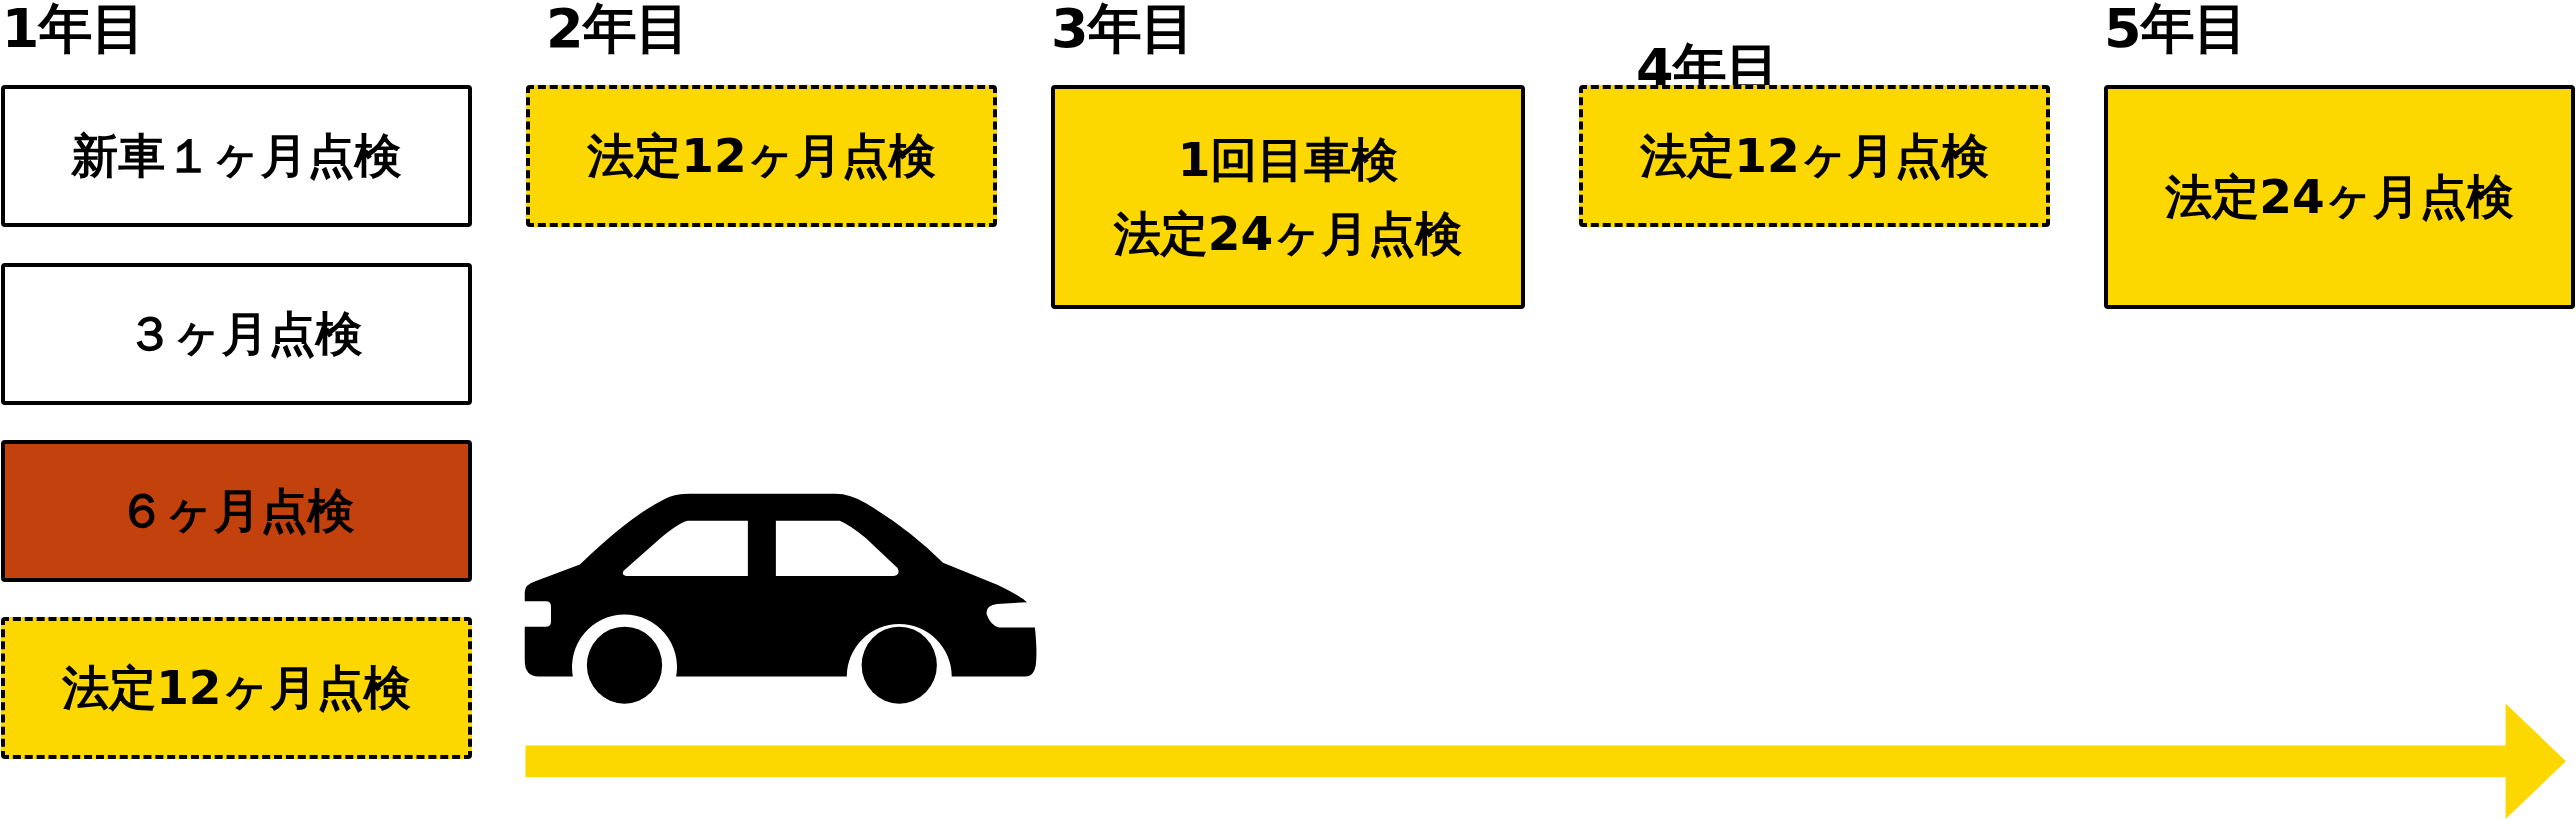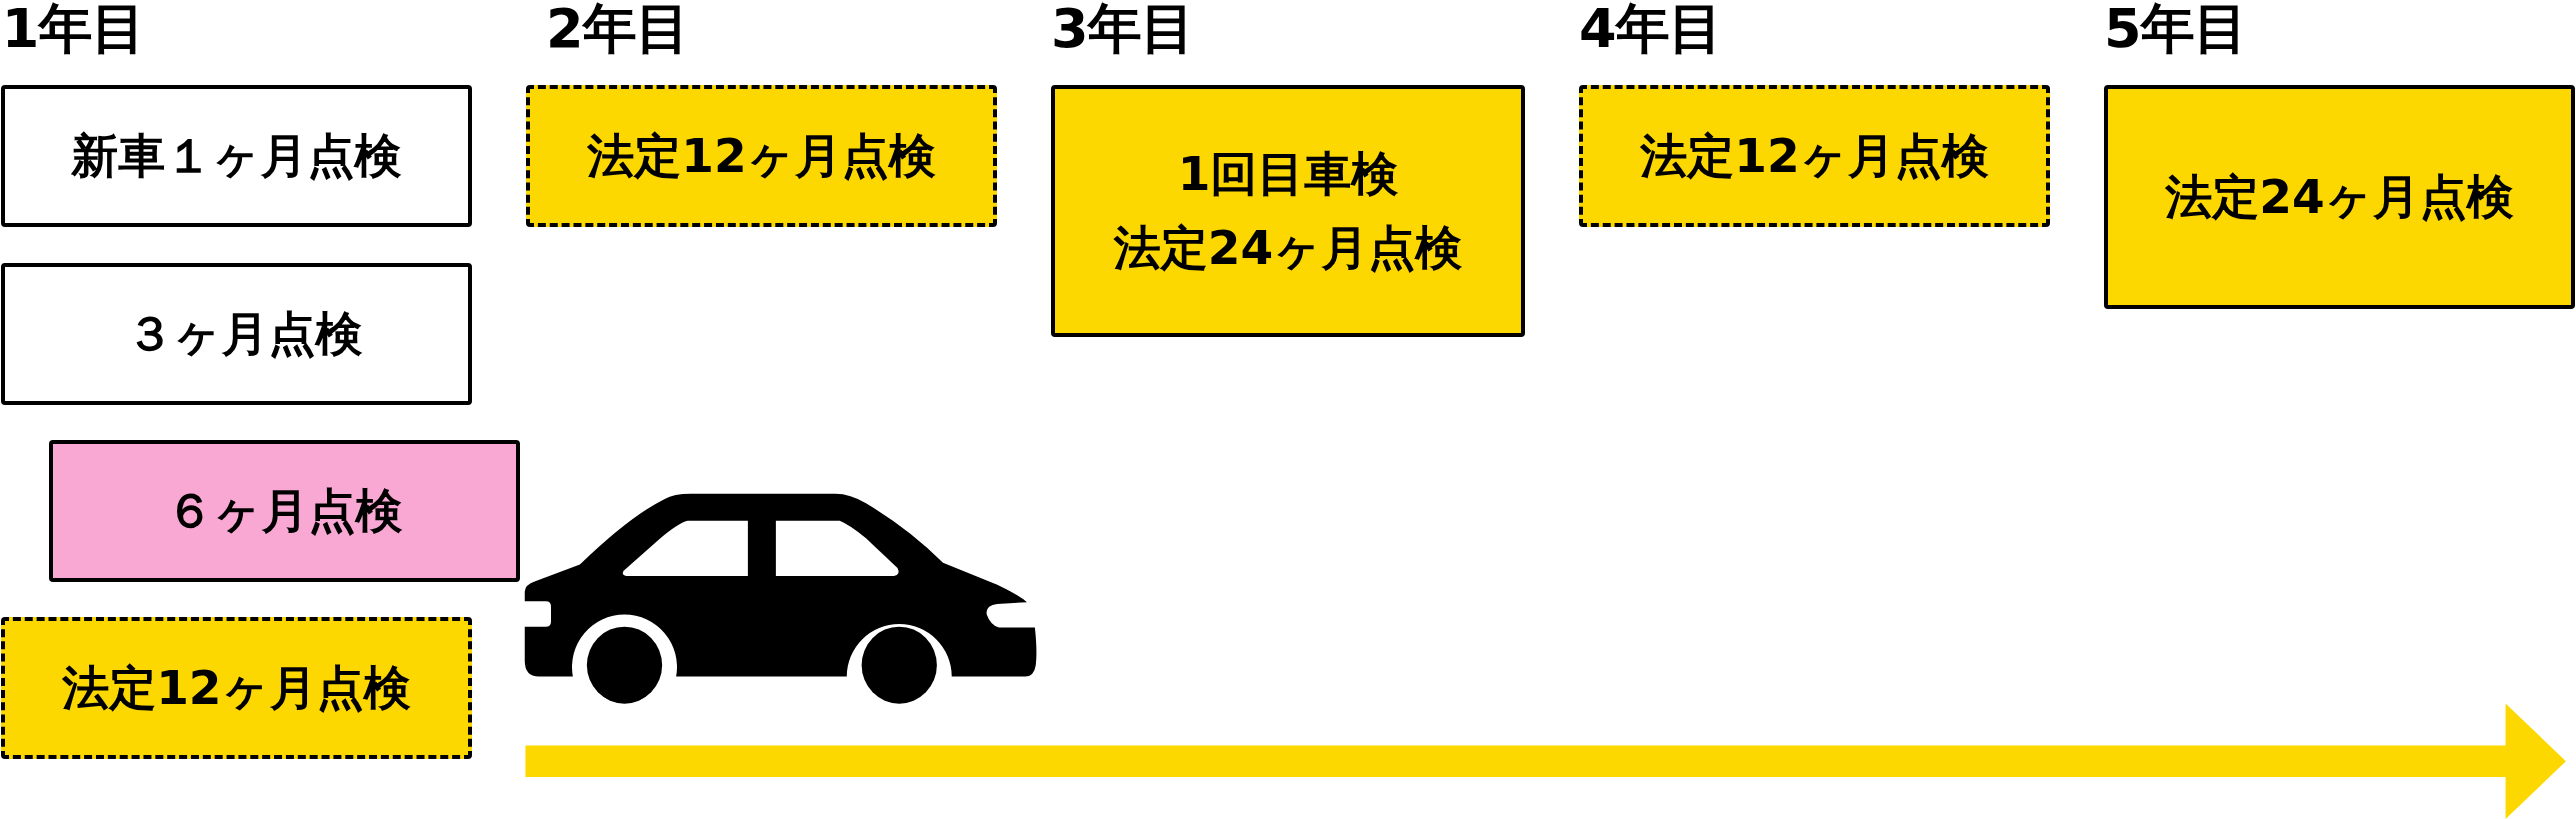--- a/index.html
+++ b/index.html
@@ -15,41 +15,41 @@
   .box span { display:block; }
   .timeline { position:absolute; left:0; top:0; }
   .car { position:absolute; left:523px; top:490px; }
 </style>
 </head>
 <body>
 
 <div class="year-label" style="left:1.8px;">1年目</div>
 <div class="year-label" style="left:546px;text-align:right;">2年目</div>
 <div class="year-label" style="left:1051px;">3年目</div>
-<div class="year-label" style="left:1579px;">4年目</div>
+<div class="year-label" style="left:1636px;margin-top:40px;">4年目</div>
 <div class="year-label" style="left:2104px;">5年目</div>
 
 <div class="box solid" style="left:0.9px; top:85px; width:471px; height:142px; background:#FFFFFF;">
   <span>新車１ヶ月点検</span>
 </div>
 <div class="box solid" style="left:0.9px; top:263px; width:471px; height:142px; background:#FFFFFF;padding-left:16px;">
   <span>３ヶ月点検</span>
 </div>
-<div class="box solid" style="left:0.9px; top:440px; width:471px; height:142px; background:#f9a8d4;margin-left:48px;">
+<div class="box solid" style="left:0.9px; top:440px; width:471px; height:142px; background:#c2410c;">
   <span>６ヶ月点検</span>
 </div>
 <div class="box dashed" style="left:0.9px; top:617px; width:471px; height:142px; background:#FDD800;">
   <span>法定12ヶ月点検</span>
 </div>
 
 <div class="box dashed" style="left:526px; top:85px; width:471px; height:142px; background:#FDD800;">
   <span>法定12ヶ月点検</span>
 </div>
 
-<div class="box solid" style="left:1051px; top:85px; width:474px; height:252px; background:#FDD800;justify-content:center;">
+<div class="box solid" style="left:1051px; top:85px; width:474px; height:224px; background:#FDD800;justify-content:center;">
   <span>1回目車検</span>
   <span>法定24ヶ月点検</span>
 </div>
 
 <div class="box dashed" style="left:1579px; top:85px; width:471px; height:142px; background:#FDD800;">
   <span>法定12ヶ月点検</span>
 </div>
 
 <div class="box solid" style="left:2104px; top:85px; width:471px; height:224px; background:#FDD800;">
   <span>法定24ヶ月点検</span>

